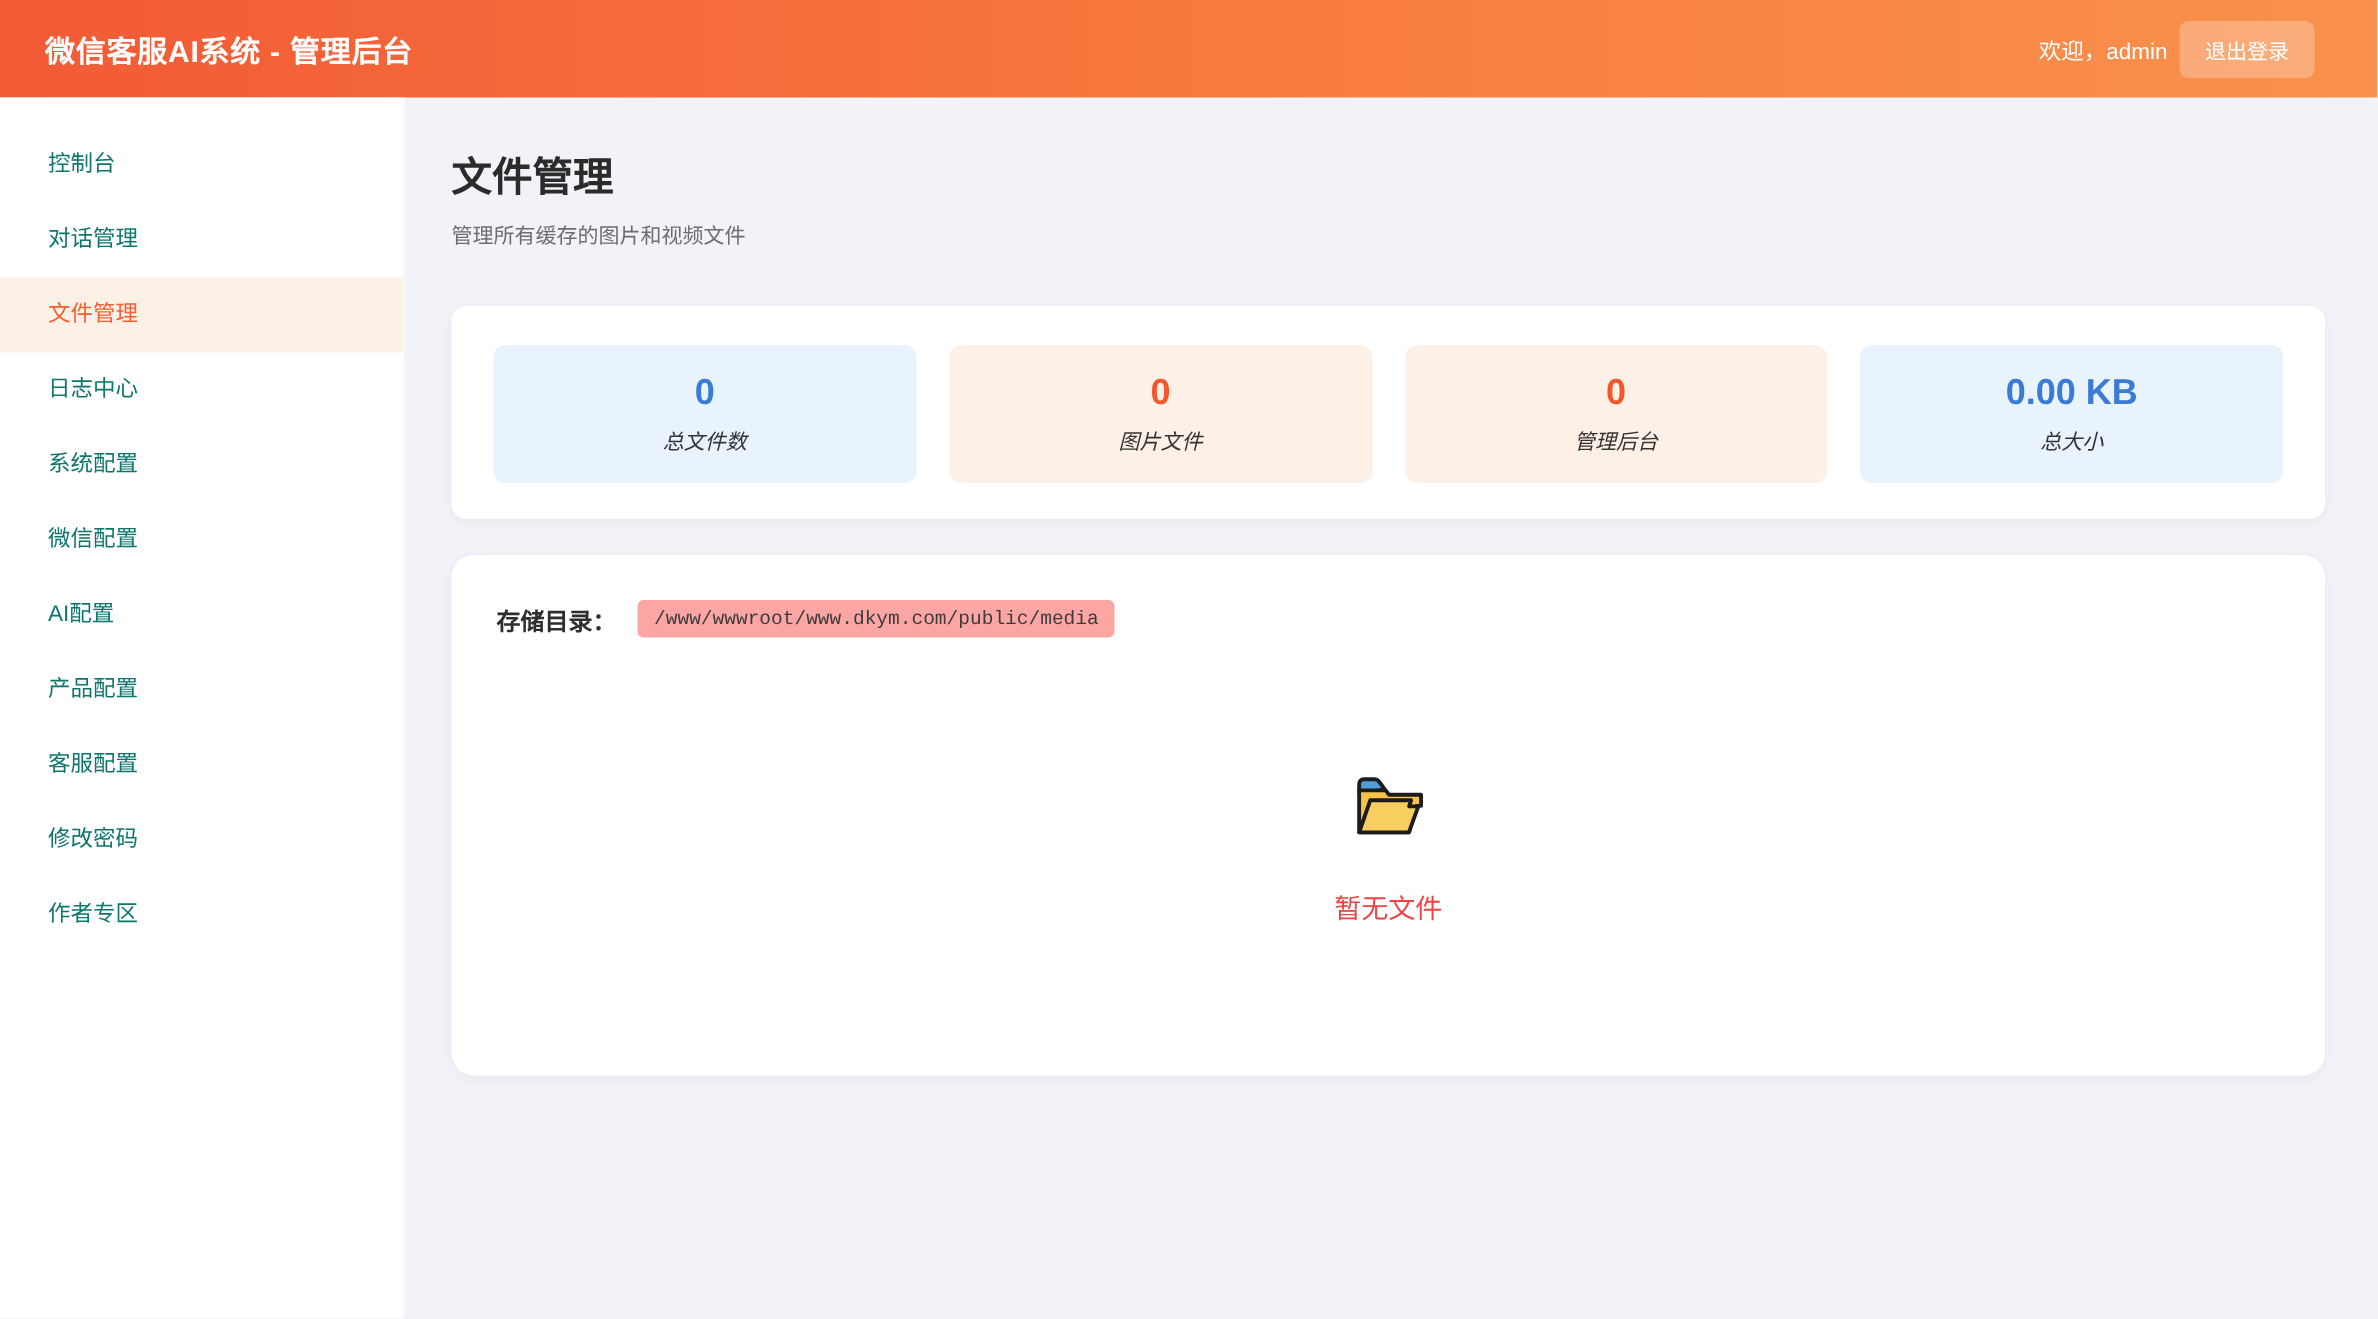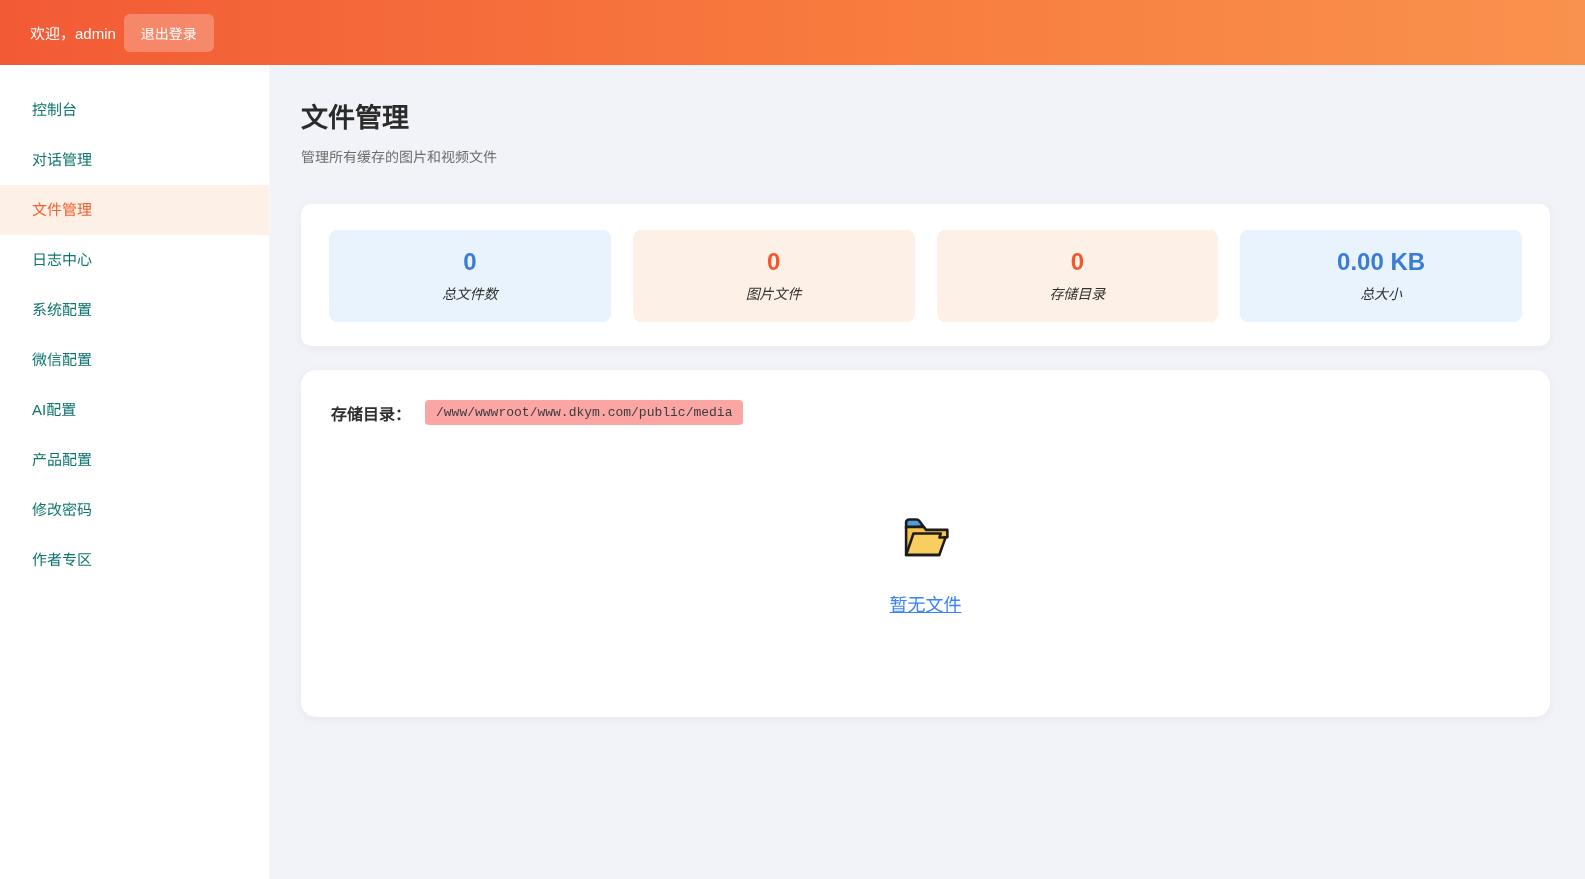--- a/index.html
+++ b/index.html
@@ -154,46 +154,47 @@
   }
   .empty-state {
     text-align: center;
     margin: 85px 0 70px;
   }
   .folder-icon-wrap { display: inline-block; }
   .folder-icon { width: 56px; height: 50px; display: block; }
   .empty-text {
     margin-top: 26px;
     font-size: 18px;
-    color: #3b82f6;
-    text-decoration: underline;
+    color: #ef4444;
   }
 </style>
 </head>
 <body>
 
 <header class="topbar">
+  <div class="topbar-title">微信客服AI系统 - 管理后台</div>
   <div class="topbar-right">
     <span class="welcome-text">欢迎，admin</span>
     <button class="logout-btn">退出登录</button>
   </div>
 </header>
 
 <div class="layout">
 
   <aside class="sidebar">
     <nav>
       <div class="nav-item">控制台</div>
       <div class="nav-item">对话管理</div>
       <div class="nav-item active">文件管理</div>
       <div class="nav-item">日志中心</div>
       <div class="nav-item">系统配置</div>
       <div class="nav-item">微信配置</div>
       <div class="nav-item">AI配置</div>
       <div class="nav-item">产品配置</div>
+      <div class="nav-item">客服配置</div>
       <div class="nav-item">修改密码</div>
       <div class="nav-item">作者专区</div>
     </nav>
   </aside>
 
   <main class="content">
 
     <h1 class="page-title">文件管理</h1>
     <p class="page-subtitle">管理所有缓存的图片和视频文件</p>
 
@@ -202,21 +203,21 @@
         <div class="stat-card blue">
           <div class="stat-value">0</div>
           <div class="stat-label">总文件数</div>
         </div>
         <div class="stat-card orange">
           <div class="stat-value">0</div>
           <div class="stat-label">图片文件</div>
         </div>
         <div class="stat-card orange">
           <div class="stat-value">0</div>
-          <div class="stat-label">存储目录</div>
+          <div class="stat-label">管理后台</div>
         </div>
         <div class="stat-card blue">
           <div class="stat-value">0.00 KB</div>
           <div class="stat-label">总大小</div>
         </div>
       </div>
     </section>
 
     <section class="panel files-panel">
       <div class="storage-row">

